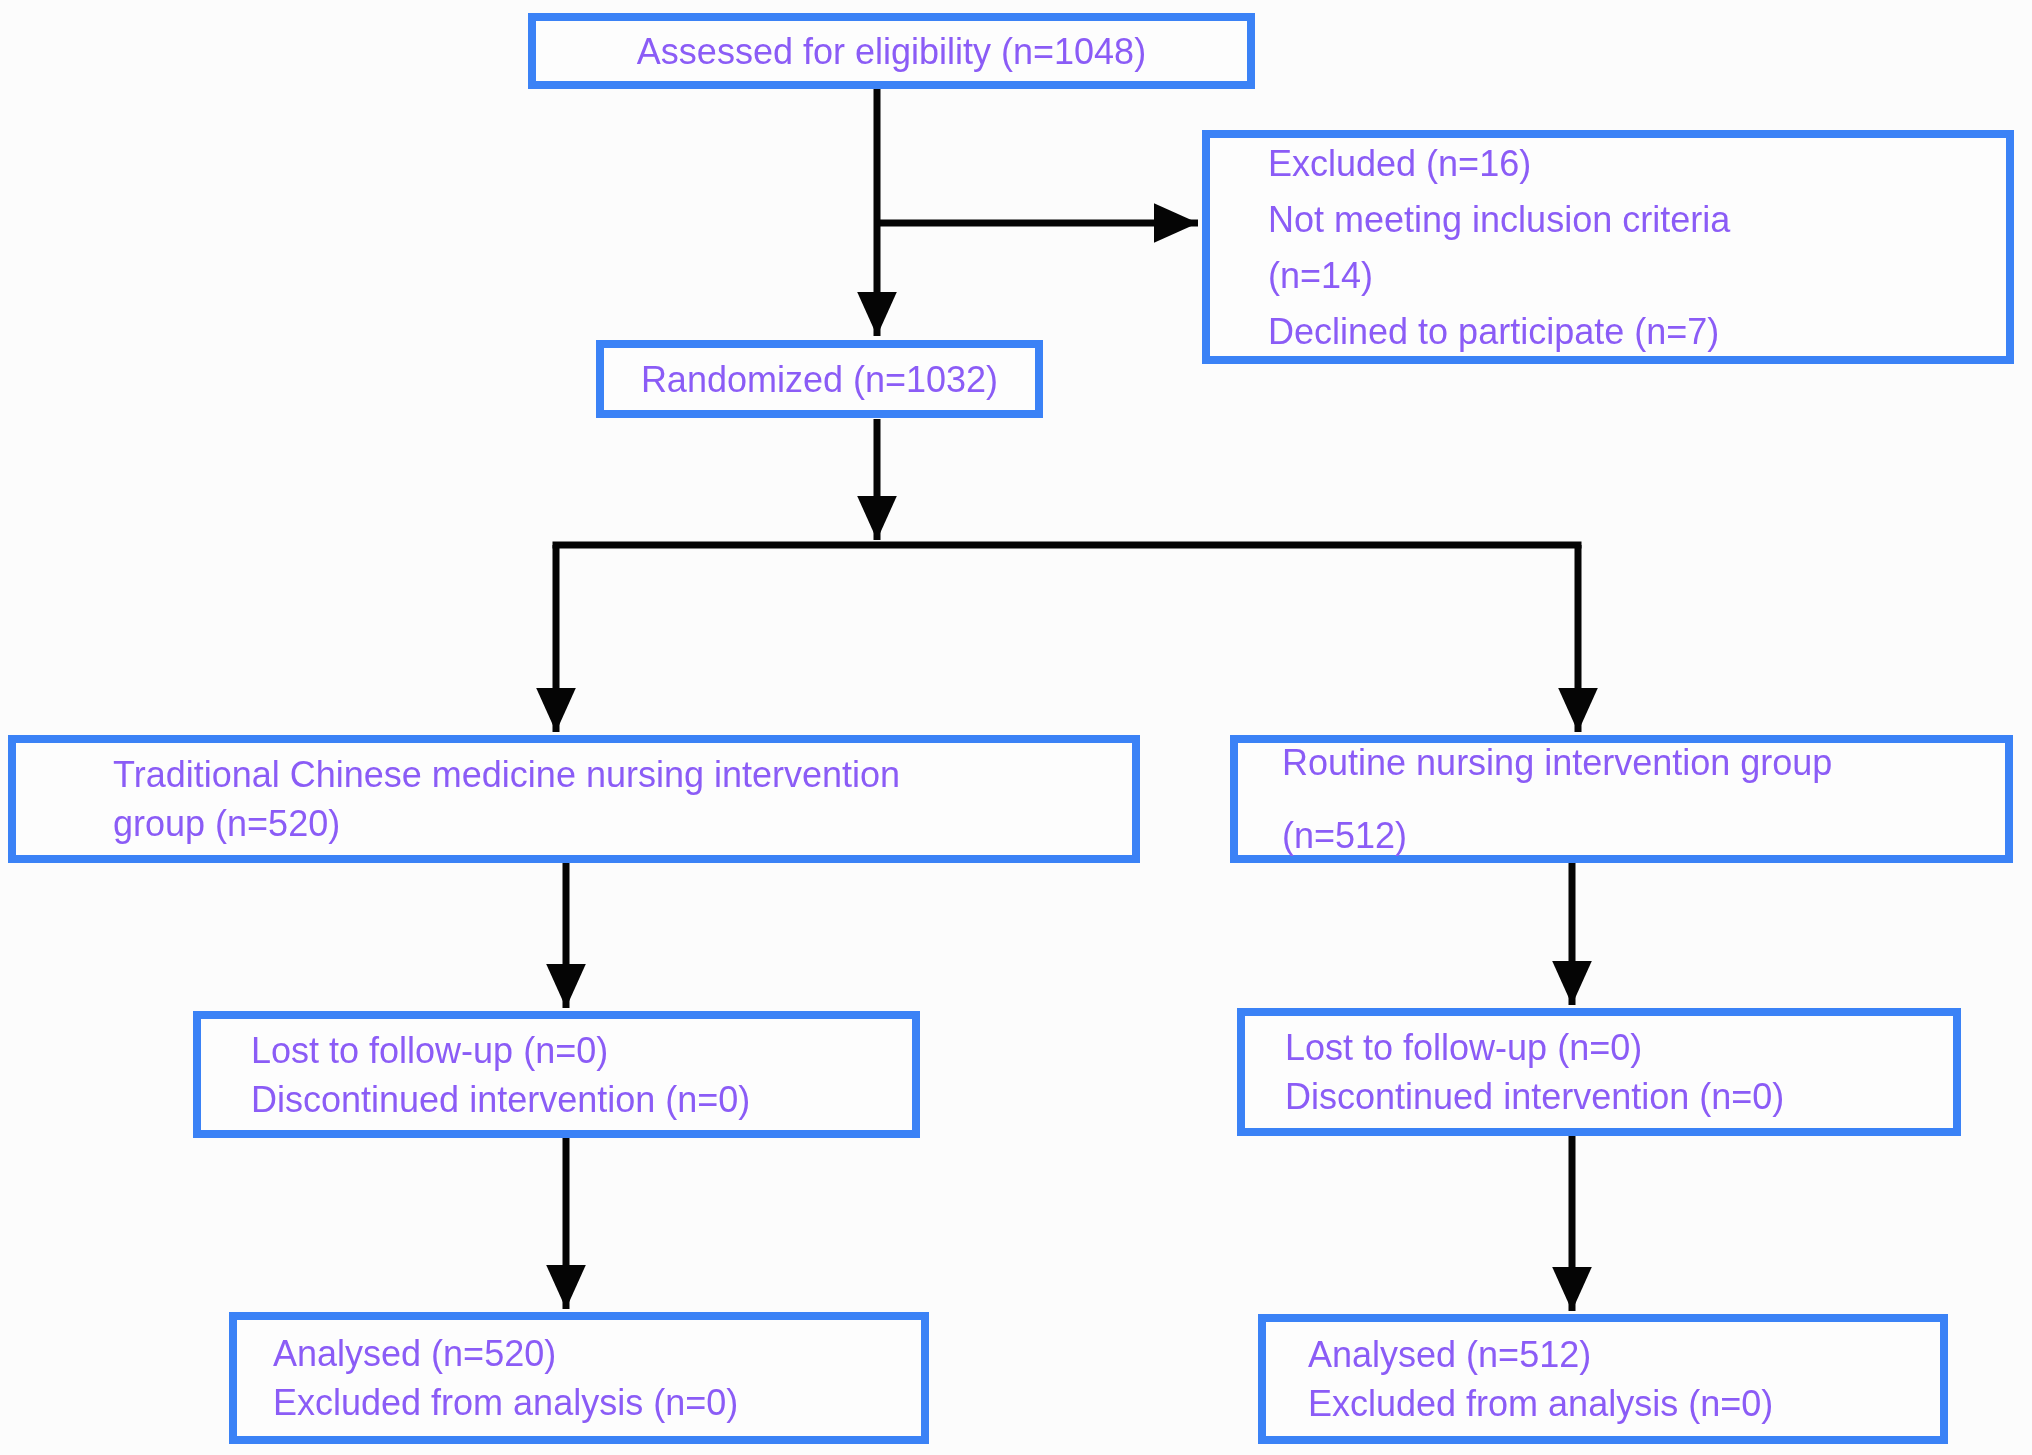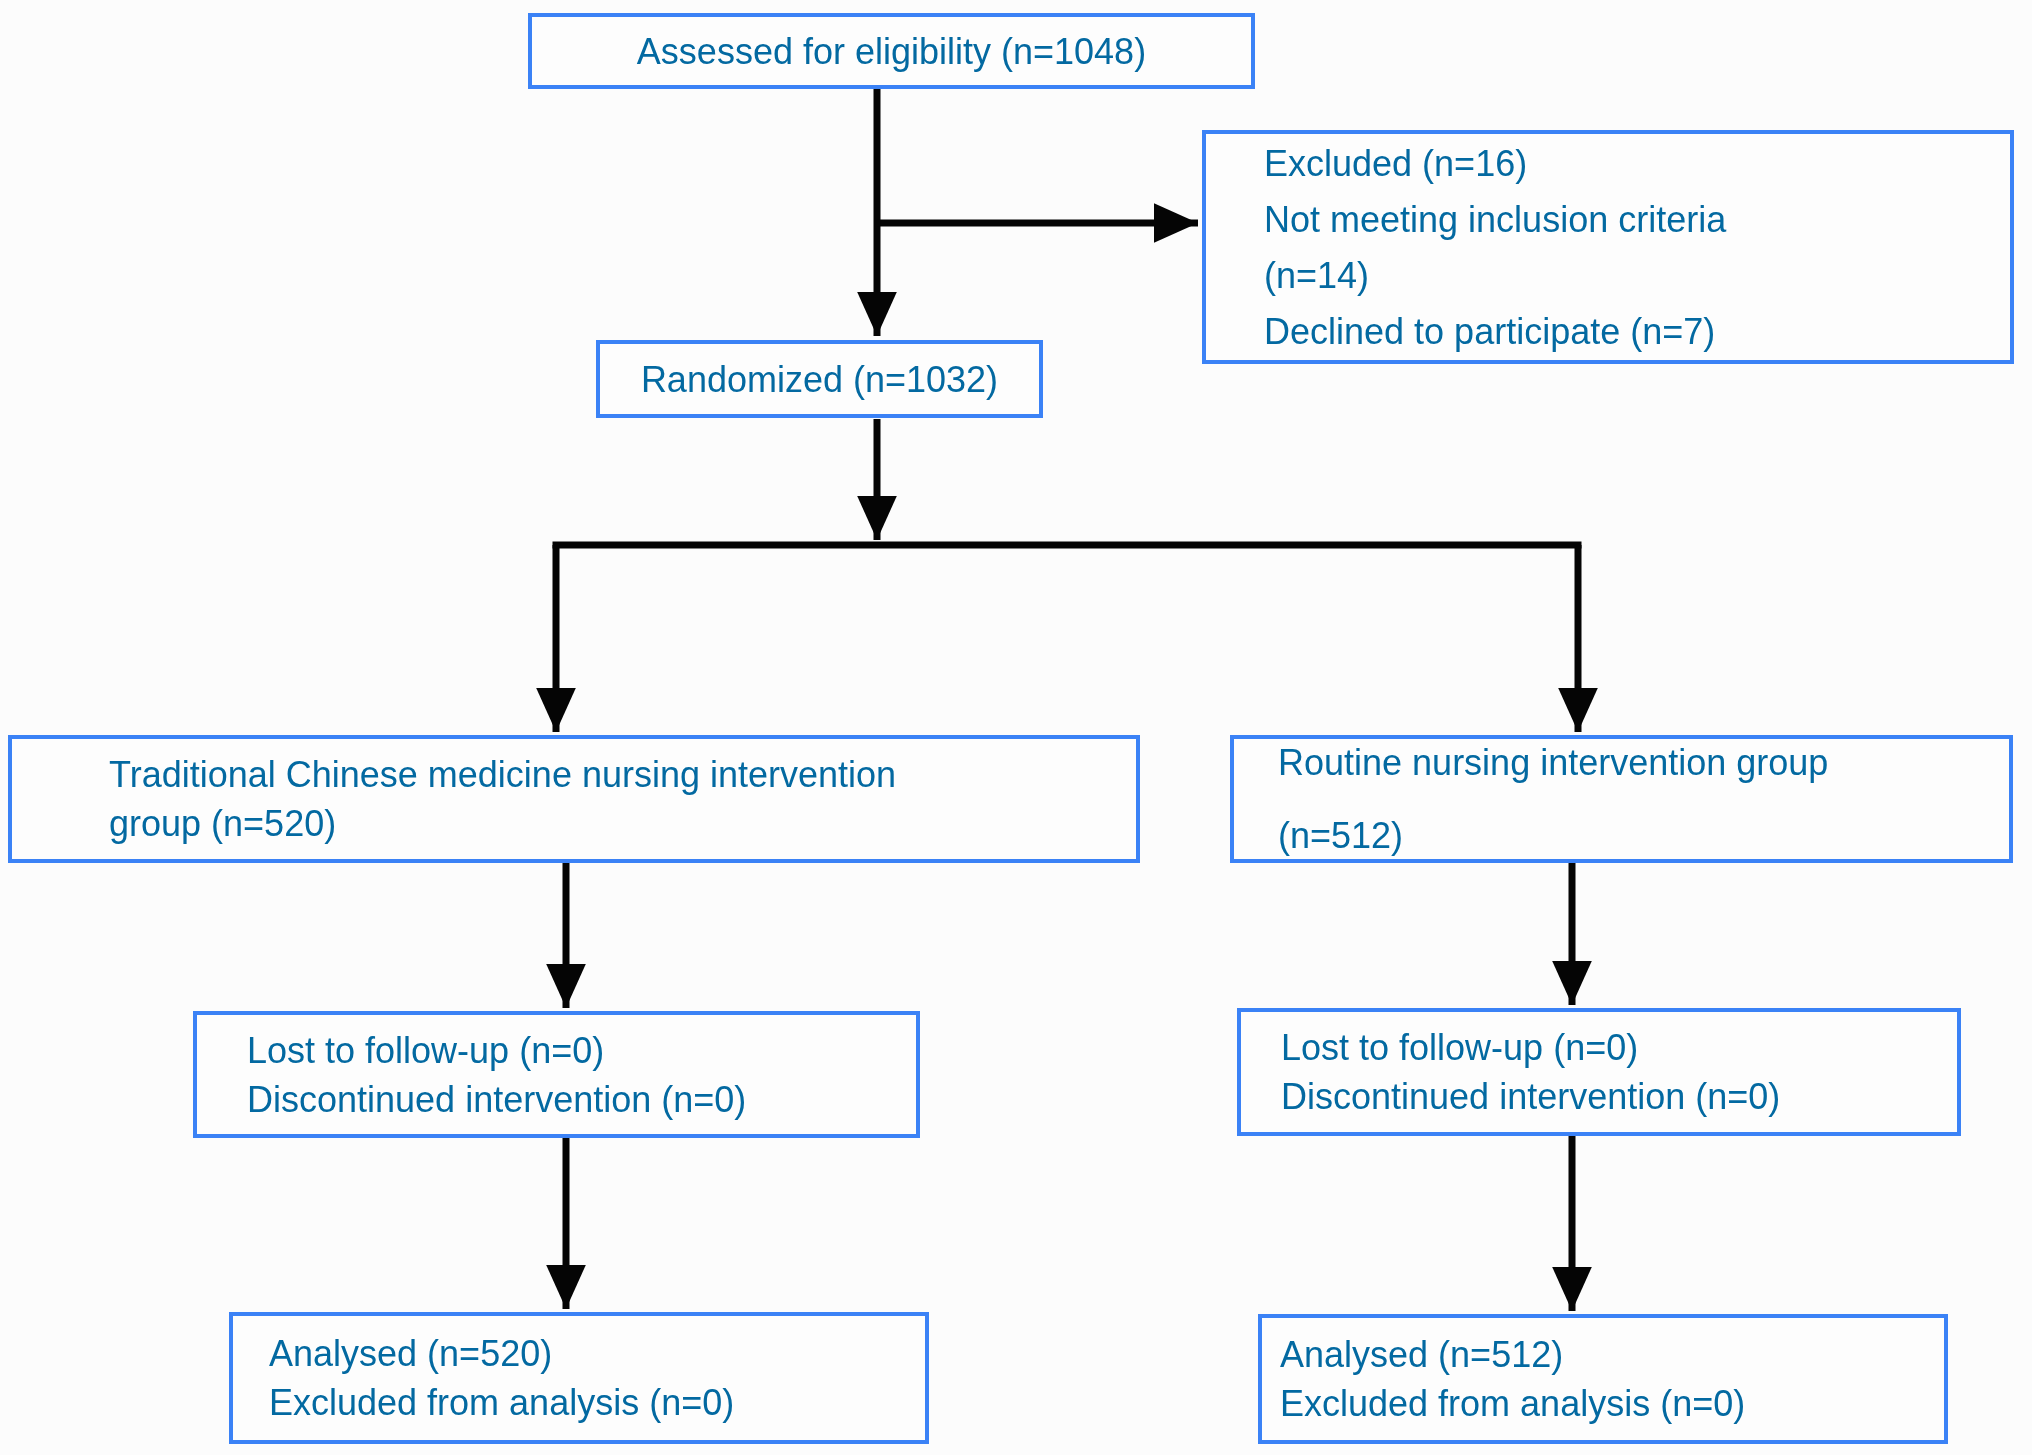--- a/index.html
+++ b/index.html
@@ -11,26 +11,26 @@
   .canvas {
     position: relative;
     width: 2032px;
     height: 1455px;
     background: #fcfcfc;
     overflow: hidden;
   }
   .node {
     position: absolute;
     box-sizing: border-box;
-    border: 4px solid #3b82f6;
+    border: 8px solid #3b82f6;
     background: #fdfdfd;
     display: flex;
     flex-direction: column;
     justify-content: center;
-    color: #0369a1;
+    color: #8b5cf6;
     font-size: 36px;
     line-height: 49px;
     text-align: left;
   }
   .node.center {
     align-items: center;
     text-align: center;
   }
   .node .line {
     white-space: nowrap;
@@ -114,18 +114,18 @@
   <div class="node" style="left:1237px; top:1008px; width:724px; height:128px; padding-left:40px;">
     <div class="line">Lost to follow-up (n=0)</div>
     <div class="line">Discontinued intervention (n=0)</div>
   </div>
 
   <div class="node" style="left:229px; top:1312px; width:700px; height:132px; padding-left:36px;">
     <div class="line">Analysed (n=520)</div>
     <div class="line">Excluded from analysis (n=0)</div>
   </div>
 
-  <div class="node" style="left:1258px; top:1314px; width:690px; height:130px; padding-left:18px;">
+  <div class="node" style="left:1258px; top:1314px; width:690px; height:130px; padding-left:42px;">
     <div class="line">Analysed (n=512)</div>
     <div class="line">Excluded from analysis (n=0)</div>
   </div>
 
 </div>
 
 </body></html>

